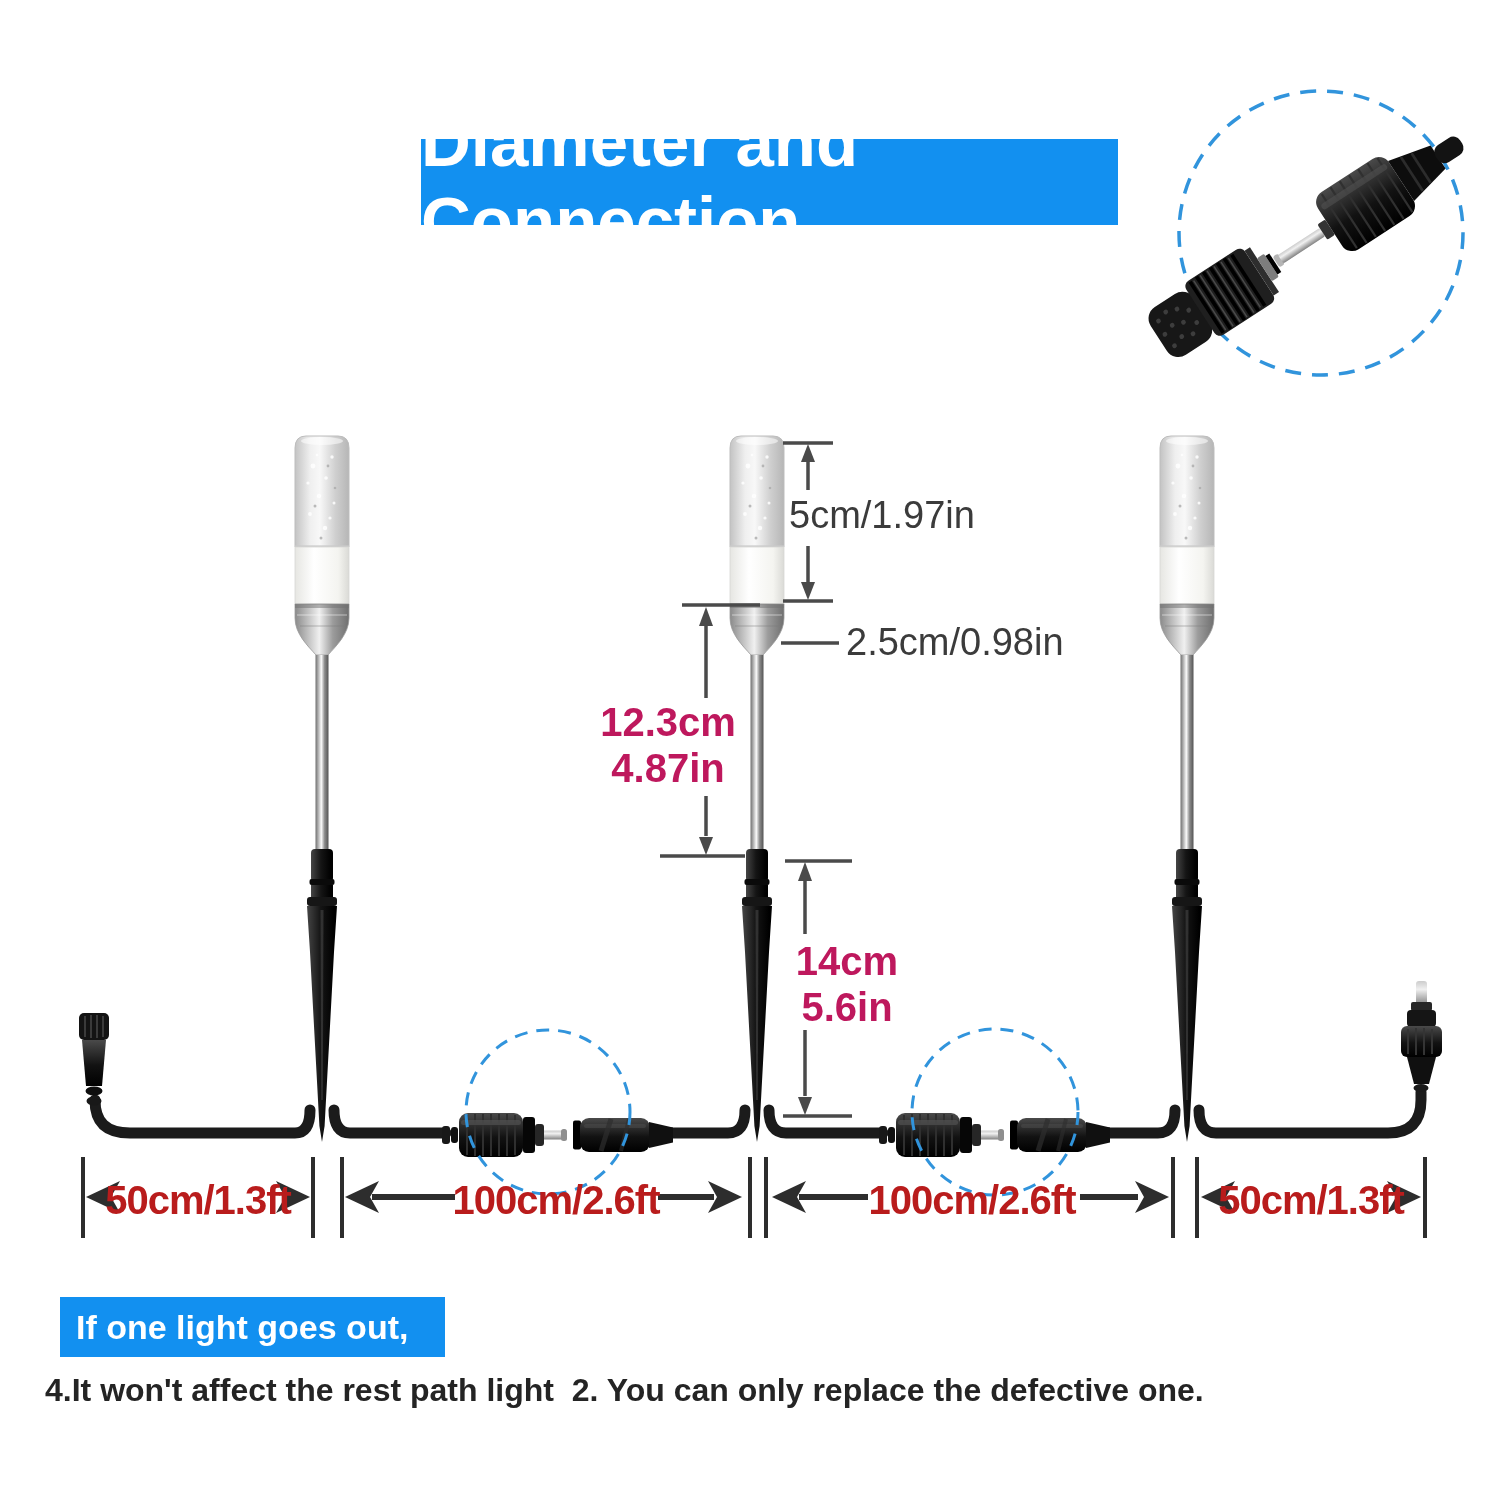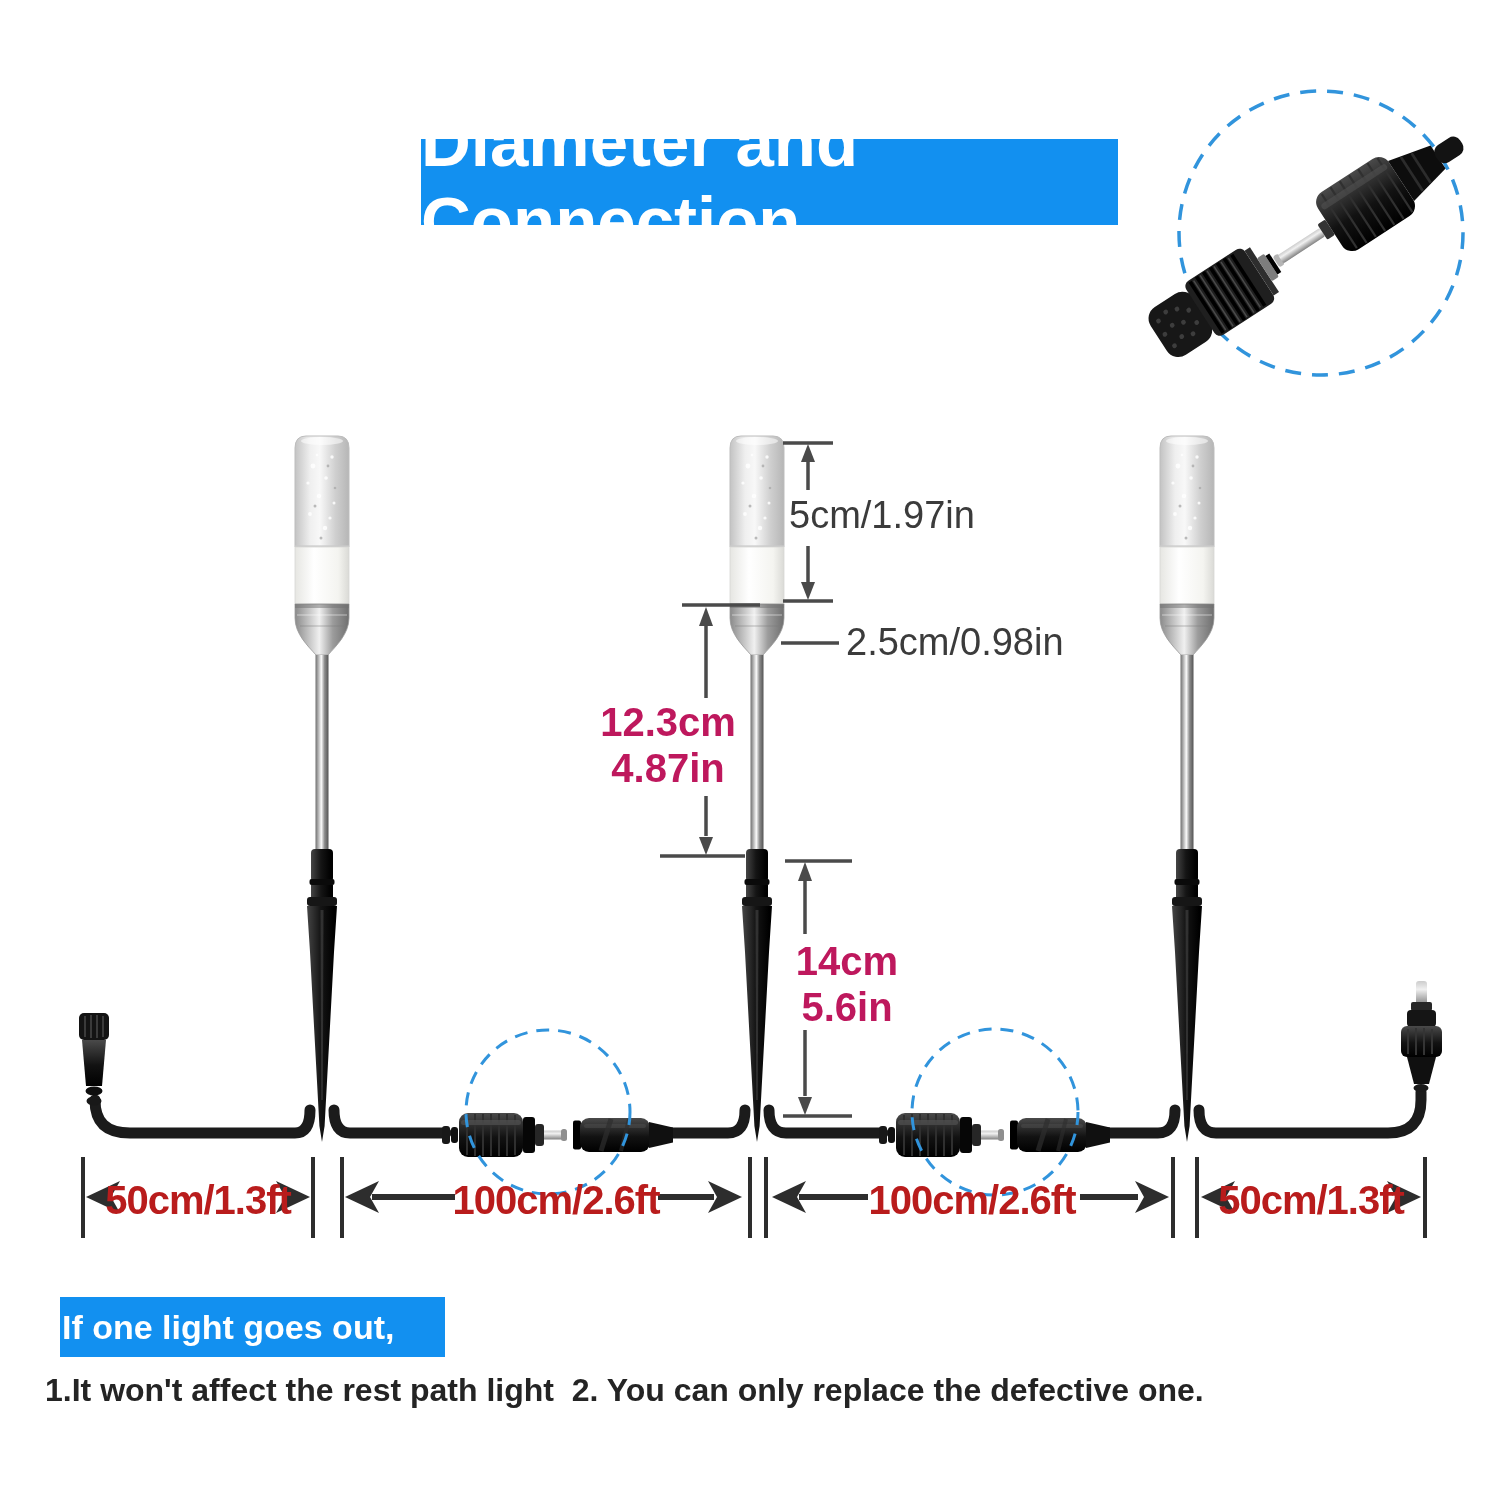--- a/index.html
+++ b/index.html
@@ -9,21 +9,21 @@
   svg{position:absolute;left:0;top:0;}
   .banner{left:405px;top:139px;width:697px;height:86px;background:#1290F0;
           display:flex;align-items:center;justify-content:center;
           color:#ffffff;font-weight:700;font-size:69px;letter-spacing:0px;margin-left:16px;}
   .dim-label{color:#3b3b3b;font-weight:400;font-size:38px;line-height:38px;white-space:nowrap;background:#ffffff;}
   .dim-label2{color:#be185d;font-weight:700;font-size:40px;line-height:46px;white-space:nowrap;
               background:#ffffff;text-align:center;transform:translateX(-50%);padding:0 4px;}
   .measure-label{color:#b91c1c;font-weight:700;font-size:40px;line-height:40px;white-space:nowrap;
                  transform:translateX(-50%);letter-spacing:-1px;}
   .note-bar{left:60px;top:1297px;width:385px;height:60px;background:#1290F0;
-            display:flex;align-items:center;padding-left:2px;box-sizing:border-box;
+            display:flex;align-items:center;padding-left:16px;box-sizing:border-box;
             color:#ffffff;font-weight:700;font-size:34px;white-space:pre;}
   .note-body{left:45px;top:1372px;color:#242424;font-weight:700;font-size:32px;white-space:pre;}
 </style>
 </head>
 <body>
 
 <div id="stage">
 
 <svg width="1500" height="1500" viewBox="0 0 1500 1500">
   <defs>
@@ -308,15 +308,15 @@
 </div>
 
 <div class="abs measure-label" style="left:198px;top:1180px;">50cm/1.3ft</div>
 <div class="abs measure-label" style="left:556px;top:1180px;">100cm/2.6ft</div>
 <div class="abs measure-label" style="left:972px;top:1180px;">100cm/2.6ft</div>
 <div class="abs measure-label" style="left:1311px;top:1180px;">50cm/1.3ft</div>
 
 <div class="abs note-bar">
   <span>If one light goes out,</span>
 </div>
-<div class="abs note-body">1.It won't affect the rest path light  2. You can only replace the defective one.</div>
+<div class="abs note-body">4.It won't affect the rest path light  2. You can only replace the defective one.</div>
 
 </div>
 
 </body></html>

